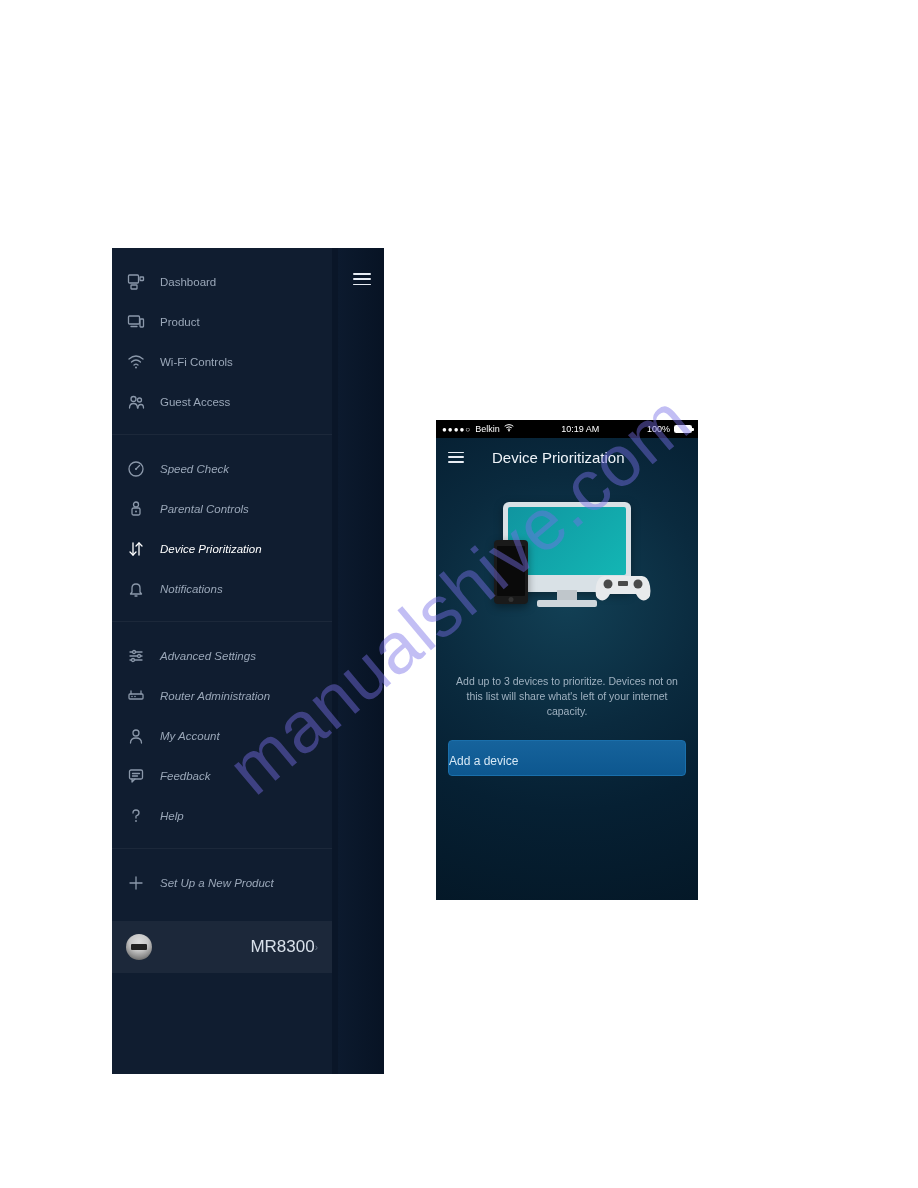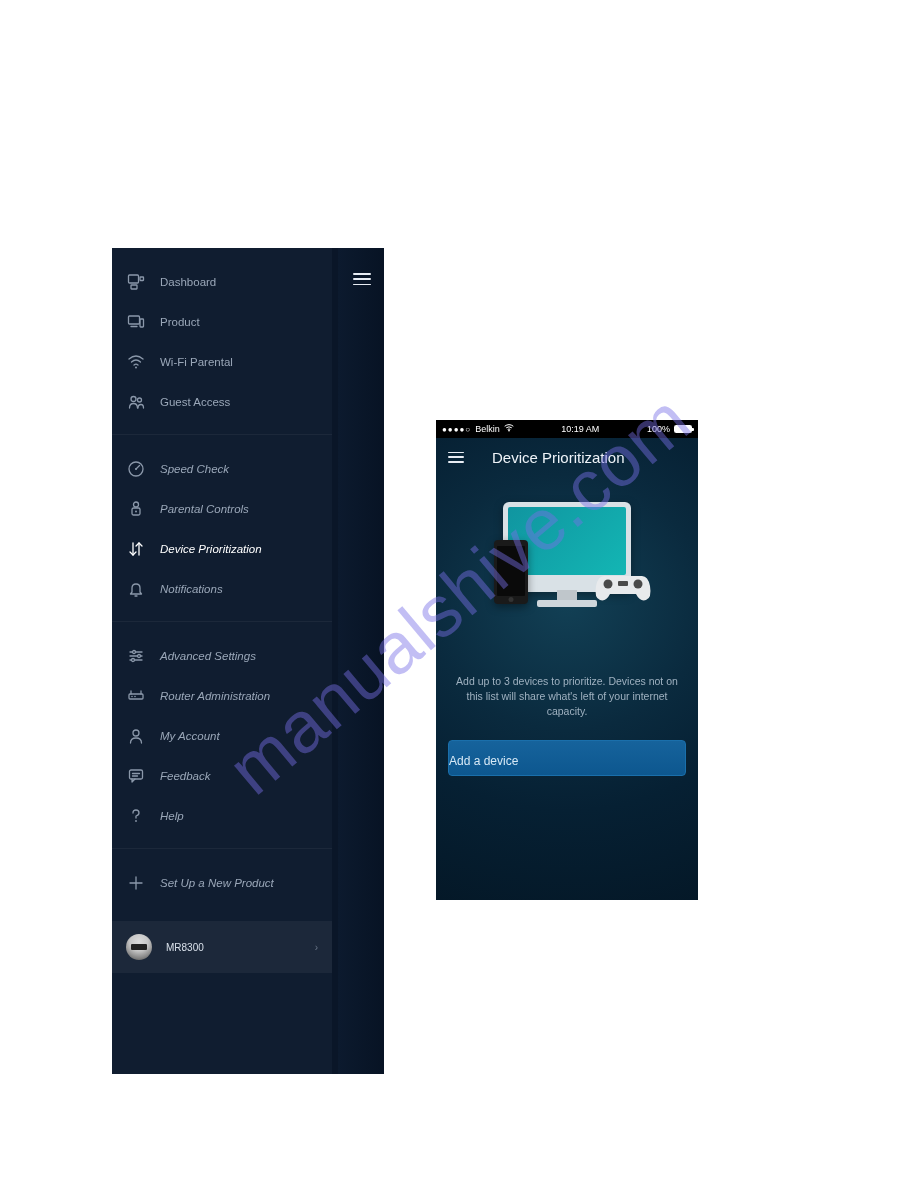--- a/index.html
+++ b/index.html
@@ -118,22 +118,23 @@
     margin-right: 14px;
   }
   .device-thumb::after {
     content: "";
     width: 16px; height: 6px;
     background: #222;
     border-radius: 1px;
   }
   .device-label {
     color: #d8e0ea;
-    font-size: 10px;
+    font-size: 17px;
     flex: 1;
+    text-align: right;
   }
   .device-chevron {
     color: #6a7688;
     font-size: 10px;
   }
 
   
   .phone-right {
     position: absolute;
     left: 436px;
@@ -340,21 +341,21 @@
         </div>
         <div class="nav-item">
           <span class="nav-icon">
             <svg viewBox="0 0 18 18">
               <path d="M2 6 Q9 0 16 6" stroke="#8b98aa" stroke-width="1.3" fill="none" stroke-linecap="round" stroke-linejoin="round"></path>
               <path d="M4.5 9 Q9 5 13.5 9" stroke="#8b98aa" stroke-width="1.3" fill="none" stroke-linecap="round" stroke-linejoin="round"></path>
               <path d="M7 12 Q9 10.4 11 12" stroke="#8b98aa" stroke-width="1.3" fill="none" stroke-linecap="round" stroke-linejoin="round"></path>
               <circle cx="9" cy="14.5" r="1" fill="#8b98aa"></circle>
             </svg>
           </span>
-          <span>Wi-Fi Parental</span>
+          <span>Wi-Fi Controls</span>
         </div>
         <div class="nav-item">
           <span class="nav-icon">
             <svg viewBox="0 0 18 18">
               <circle cx="6.5" cy="6" r="2.5" stroke="#8b98aa" stroke-width="1.3" fill="none" stroke-linecap="round" stroke-linejoin="round"></circle>
               <path d="M2.5 15 Q2.5 10.5 6.5 10.5 Q10.5 10.5 10.5 15" stroke="#8b98aa" stroke-width="1.3" fill="none" stroke-linecap="round" stroke-linejoin="round"></path>
               <circle cx="12.5" cy="7" r="2" stroke="#8b98aa" stroke-width="1.3" fill="none" stroke-linecap="round" stroke-linejoin="round"></circle>
               <path d="M11 15 Q11 11.5 14 11.5 Q16.5 11.5 16.5 15" stroke="#8b98aa" stroke-width="1.3" fill="none" stroke-linecap="round" stroke-linejoin="round"></path>
             </svg>
           </span>

